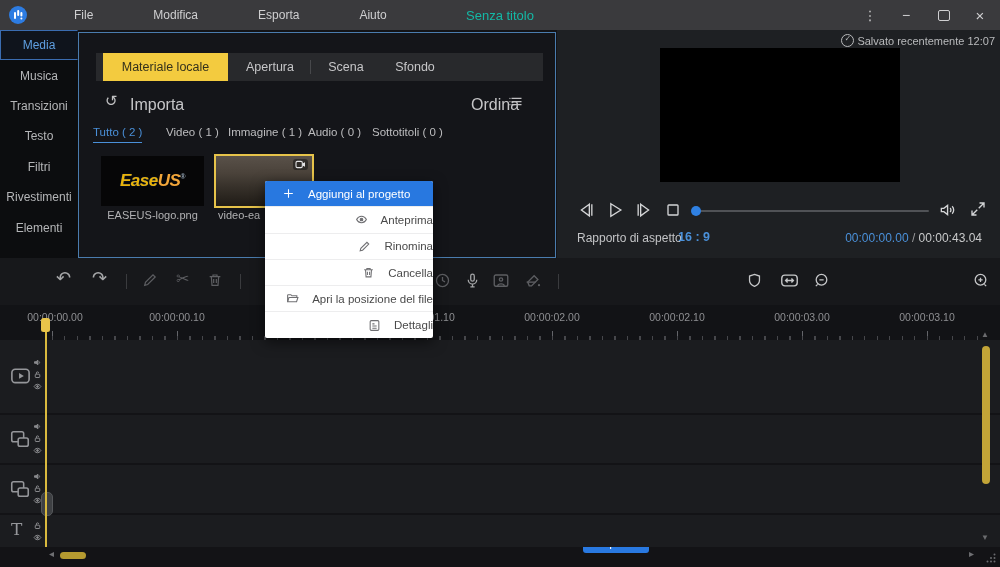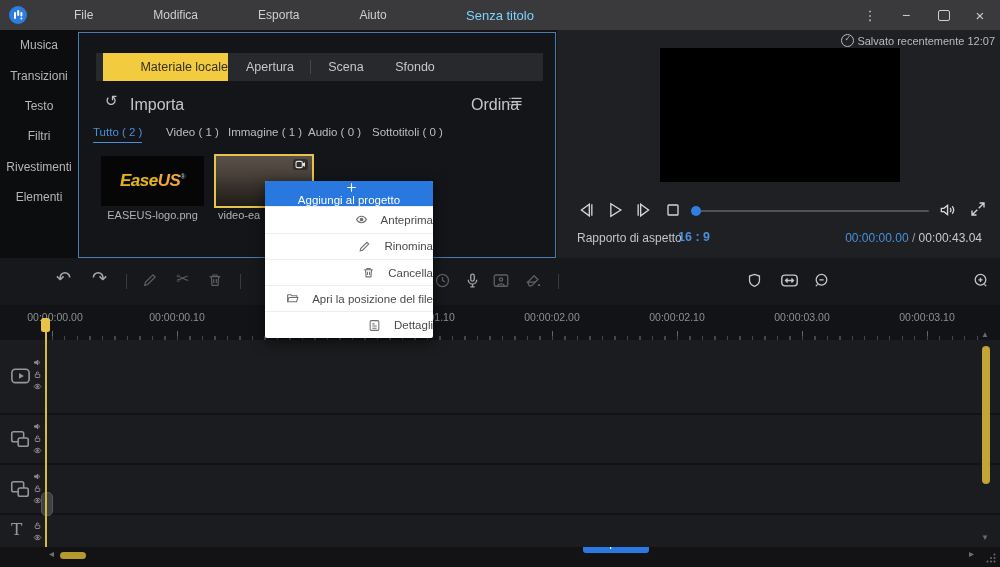--- a/index.html
+++ b/index.html
@@ -3,21 +3,21 @@
 <meta charset="utf-8">
 <style>
   html,body{margin:0;padding:0;background:#000;}
   #app{position:relative;width:1000px;height:567px;background:#131316;overflow:hidden;
        font-family:"Liberation Sans",sans-serif;color:#c8c8c8;-webkit-font-smoothing:antialiased;}
   .abs{position:absolute;}
   svg{display:block;}
   
   .titlebar{position:absolute;left:0;top:0;width:1000px;height:30px;background:#3a3a3d;display:flex;align-items:center;gap:36px;}
   .menu-item{font-size:12px;color:#cfcfd1;margin-right:24px;cursor:default;}
-  .win-title{position:absolute;left:50%;transform:translateX(-50%);font-size:13px;color:#7dd3fc;}
+  .win-title{position:absolute;left:50%;transform:translateX(-50%);font-size:13px;color:#14b8a6;}
   .winctl{position:absolute;top:0;height:30px;display:flex;align-items:center;justify-content:center;color:#cfcfd1;}
   
   .sidebar{position:absolute;left:0;top:30px;width:78px;height:228px;background:#0c0d0f;}
   .side-item{height:30.4px;display:flex;align-items:center;justify-content:center;font-size:12px;color:#b5b6b8;box-sizing:border-box;}
   .side-item.active{color:#5f9fe0;border:1px solid #3a6cb0;border-right:1px solid transparent;background:#0f141c;}
   
   .media-panel{position:absolute;left:78px;top:32px;width:478px;height:226px;background:#141519;border:1px solid #4a7cae;box-sizing:border-box;}
   .tabstrip{position:absolute;left:17px;top:20px;width:447px;height:28px;background:#28292c;}
   .tab{position:absolute;top:0;height:28px;line-height:28px;font-size:12.5px;color:#c6c6c8;text-align:center;}
   .tab.active{background:#f3cb3f;color:#33311c;}
@@ -45,21 +45,21 @@
     background:repeating-linear-gradient(to right,#46474b 0,#46474b 1px,transparent 1px,transparent 12.5px);}
   .track{position:absolute;left:0;width:1000px;background:#1b1c1f;}
   .thead-main{position:absolute;left:9px;color:#95969a;}
   .minis{position:absolute;left:33px;display:flex;flex-direction:column;gap:3px;color:#8a8b8e;}
   .minis svg{width:9px;height:9px;}
   
   .ctx{position:absolute;left:265px;top:181px;width:168px;background:#fff;border-radius:2px;
        box-shadow:0 4px 14px rgba(0,0,0,.55);z-index:30;overflow:hidden;}
   .ctx-item{height:25.3px;display:flex;align-items:center;color:#4a4a4a;font-size:11.5px;}
   .ctx-item + .ctx-item{border-top:1px solid #ededee;justify-content:flex-end;}
-  .ctx-item.hl{background:#2878e0;color:#fff;flex-direction:column;}
+  .ctx-item.hl{background:#2878e0;color:#fff;}
   .ctx-ico{width:13px;height:13px;margin:0 13px 0 17px;color:#707073;flex:0 0 auto;}
   .ctx-item.hl .ctx-ico{color:#fff;}
   .glyph{line-height:1;}
 </style>
 </head>
 <body>
 
 <div id="app">
 
   <div class="titlebar">
@@ -80,31 +80,32 @@
     <span class="win-title">Senza titolo</span>
     <span class="winctl glyph" style="right:120px;width:20px;font-size:13px;">⋮</span>
     <span class="winctl glyph" style="right:82px;width:24px;font-size:14px;">−</span>
     <span class="winctl" style="right:44px;width:24px;">
         <span style="width:10px;height:9px;border:1.4px solid #cfcfd1;border-radius:2px;"></span>
       </span>
     <span class="winctl glyph" style="right:8px;width:24px;font-size:15px;">×</span>
   </div>
 
   <div class="sidebar">
+    <div class="side-item active">Media</div>
     <div class="side-item">Musica</div>
     <div class="side-item">Transizioni</div>
     <div class="side-item">Testo</div>
     <div class="side-item">Filtri</div>
     <div class="side-item">Rivestimenti</div>
     <div class="side-item">Elementi</div>
   </div>
 
   <div class="media-panel">
     <div class="tabstrip">
-      <div class="tab active" style="left:7px;width:125px;text-align:right;">Materiale locale</div>
+      <div class="tab active" style="left:7px;width:125px;">Materiale locale</div>
       <div class="tab" style="left:140px;width:68px;">Apertura</div>
       <div class="abs" style="left:214px;top:7px;width:1px;height:14px;background:#47484b;"></div>
       <div class="tab" style="left:224px;width:52px;">Scena</div>
       <div class="tab" style="left:290px;width:58px;">Sfondo</div>
     </div>
 
     <span class="abs glyph" style="left:26px;top:60px;font-size:15px;color:#c0c0c2;">↺</span>
     <span class="abs" style="left:51px;top:63px;font-size:16px;color:#c6c6c8;">Importa</span>
     <span class="abs" style="left:392px;top:63px;font-size:16px;color:#c6c6c8;">Ordina</span>
     <span class="abs" style="left:430px;top:61px;color:#c0c0c2;">

